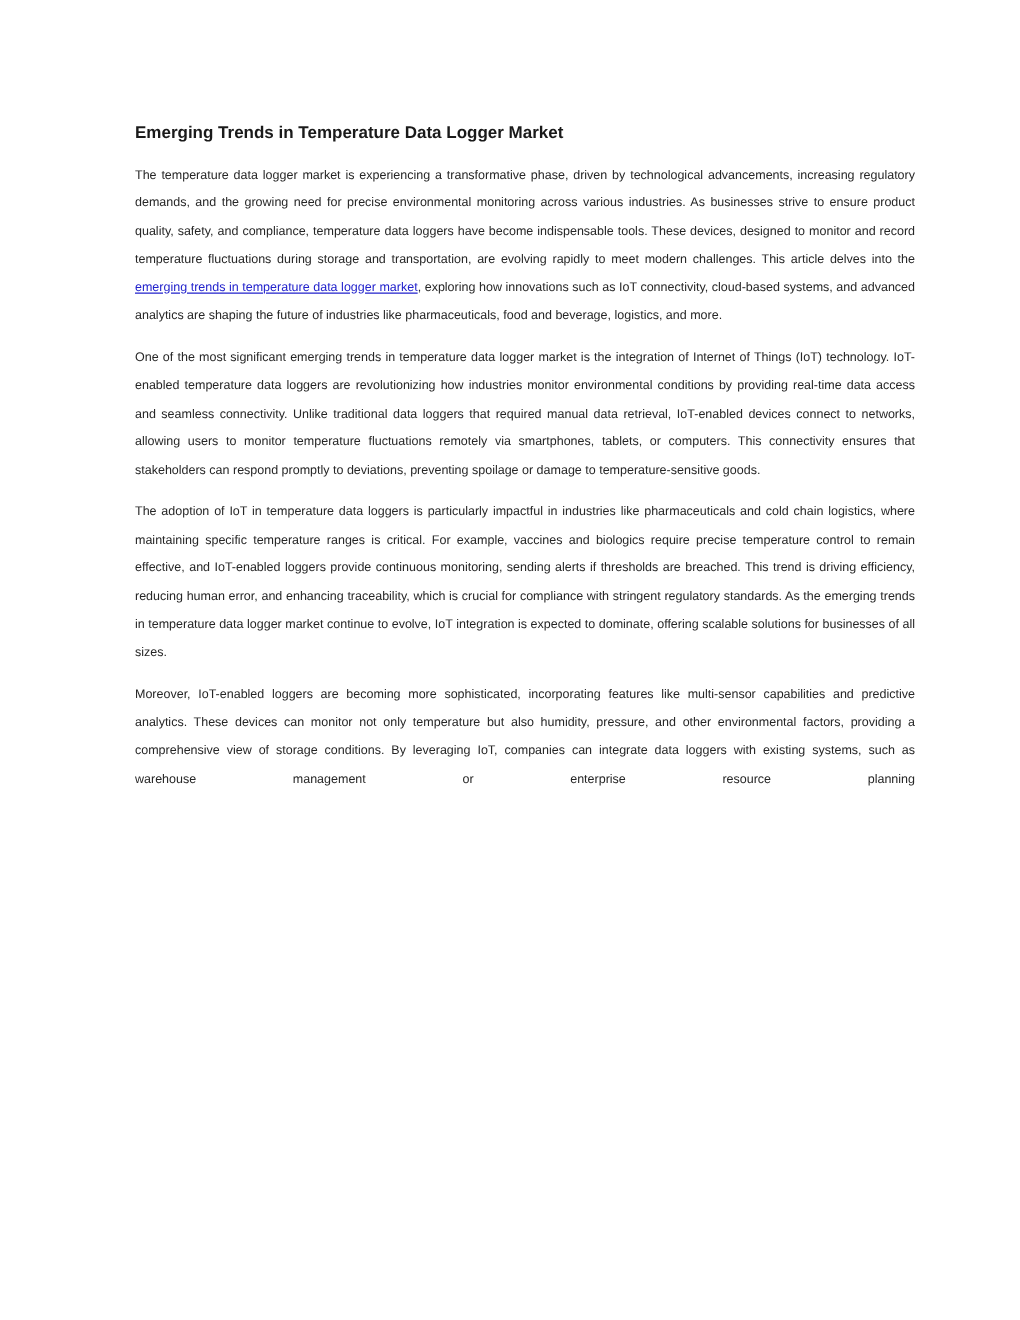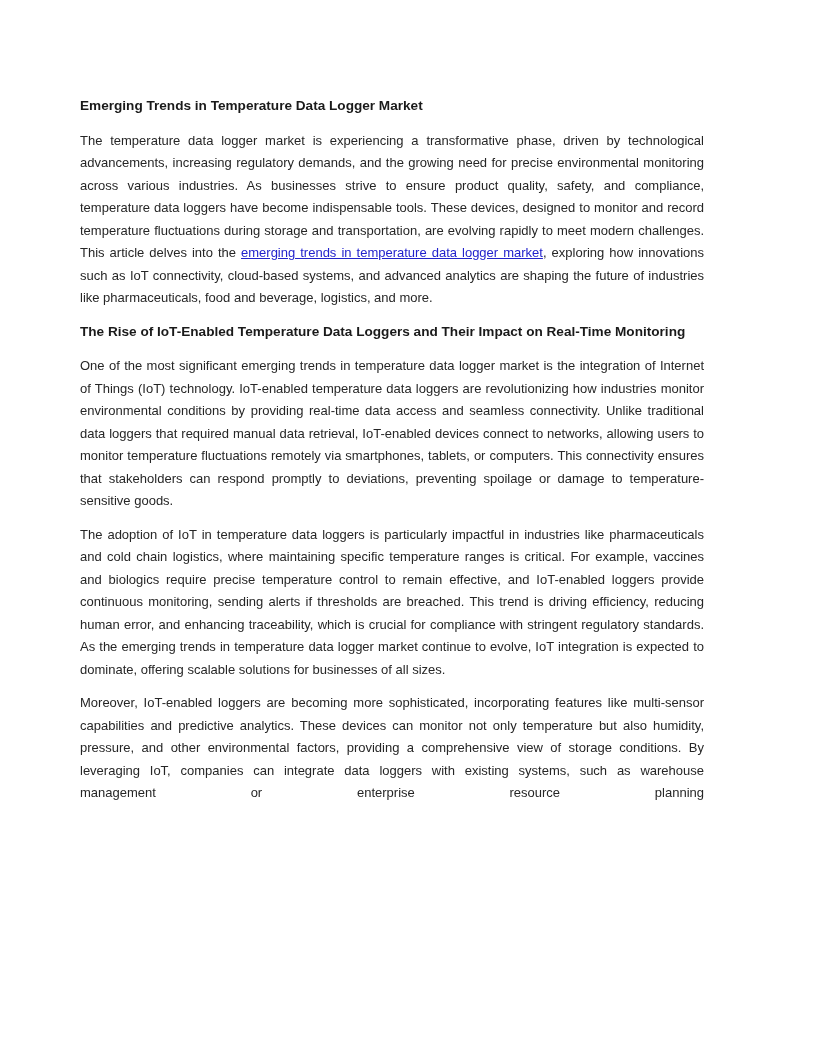--- a/index.html
+++ b/index.html
@@ -10,52 +10,51 @@
     body {
       width: 816px;
       height: 1056px;
       position: relative;
       overflow: hidden;
       font-family: "Liberation Sans", "DejaVu Sans", sans-serif;
       color: #222222;
     }
     .page {
       position: absolute;
-      left: 80px;
+      left: 108px;
       top: 95px;
       width: 624px;
     }
     .heading {
       font-weight: bold;
       font-size: 13.6px;
       line-height: 22.5px;
       margin: 0 0 12px 0;
       color: #1a1a1a;
       white-space: nowrap;
     }
     .para {
-      font-size: 13px;
+      font-size: 10px;
       line-height: 22.5px;
       text-align: justify;
       margin: 0 0 11px 0;
       color: #262626;
     }
     .link {
       color: #1a0dab;
       color: #2222cc;
       text-decoration: underline;
     }
   </style>
 </head>
 <body>
 
 <div class="page">
   <div class="heading">Emerging Trends in Temperature Data Logger Market</div>
 
   <p class="para"><span>The temperature data logger market is experiencing a transformative phase, driven by technological advancements, increasing regulatory demands, and the growing need for precise environmental monitoring across various industries. As businesses strive to ensure product quality, safety, and compliance, temperature data loggers have become indispensable tools. These devices, designed to monitor and record temperature fluctuations during storage and transportation, are evolving rapidly to meet modern challenges. This article delves into the </span><a class="link">emerging trends in temperature data logger market</a><span>, exploring how innovations such as IoT connectivity, cloud-based systems, and advanced analytics are shaping the future of industries like pharmaceuticals, food and beverage, logistics, and more.</span></p>
 
 
-  <div class="heading">The Rise of IoT-Enabled Temperature Data Loggers and Their Impact on Real-Time Monitoring</div>
 
   <p class="para">One of the most significant emerging trends in temperature data logger market is the integration of Internet of Things (IoT) technology. IoT-enabled temperature data loggers are revolutionizing how industries monitor environmental conditions by providing real-time data access and seamless connectivity. Unlike traditional data loggers that required manual data retrieval, IoT-enabled devices connect to networks, allowing users to monitor temperature fluctuations remotely via smartphones, tablets, or computers. This connectivity ensures that stakeholders can respond promptly to deviations, preventing spoilage or damage to temperature-sensitive goods.</p>
   <p class="para">The adoption of IoT in temperature data loggers is particularly impactful in industries like pharmaceuticals and cold chain logistics, where maintaining specific temperature ranges is critical. For example, vaccines and biologics require precise temperature control to remain effective, and IoT-enabled loggers provide continuous monitoring, sending alerts if thresholds are breached. This trend is driving efficiency, reducing human error, and enhancing traceability, which is crucial for compliance with stringent regulatory standards. As the emerging trends in temperature data logger market continue to evolve, IoT integration is expected to dominate, offering scalable solutions for businesses of all sizes.</p>
   <p class="para" style="text-align-last: justify;">Moreover, IoT-enabled loggers are becoming more sophisticated, incorporating features like multi-sensor capabilities and predictive analytics. These devices can monitor not only temperature but also humidity, pressure, and other environmental factors, providing a comprehensive view of storage conditions. By leveraging IoT, companies can integrate data loggers with existing systems, such as warehouse management or enterprise resource planning</p>
 </div>
 
 </body></html>

